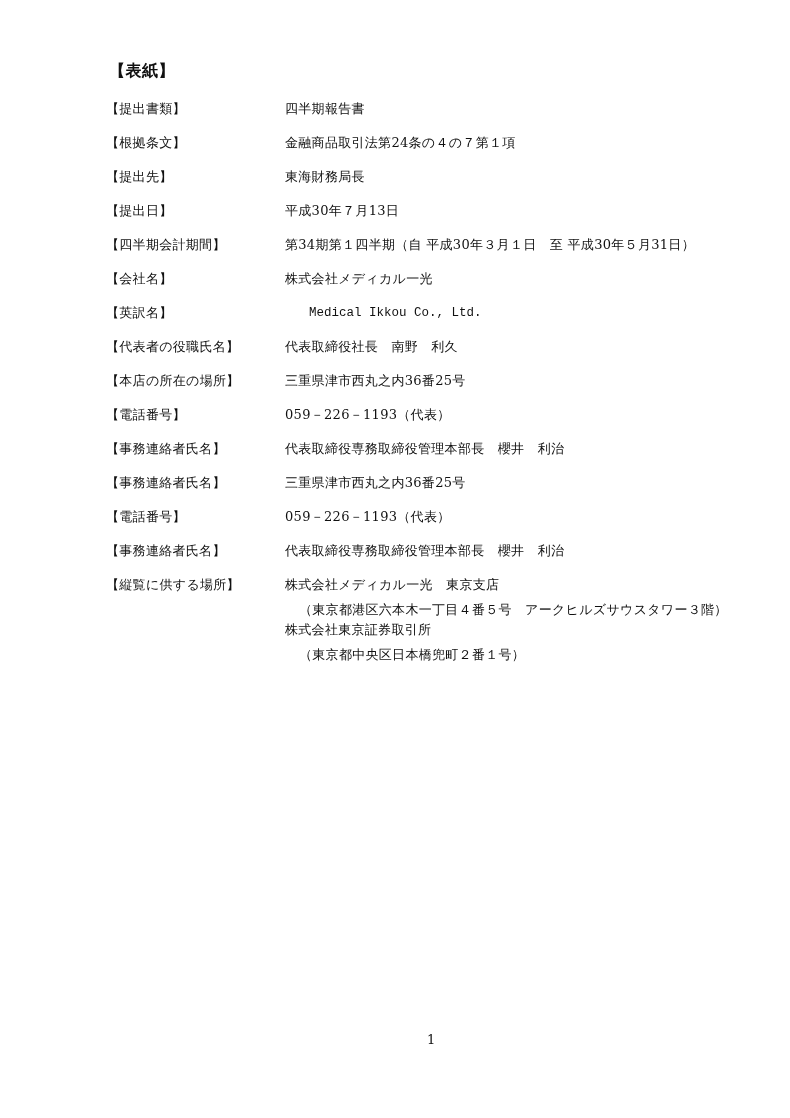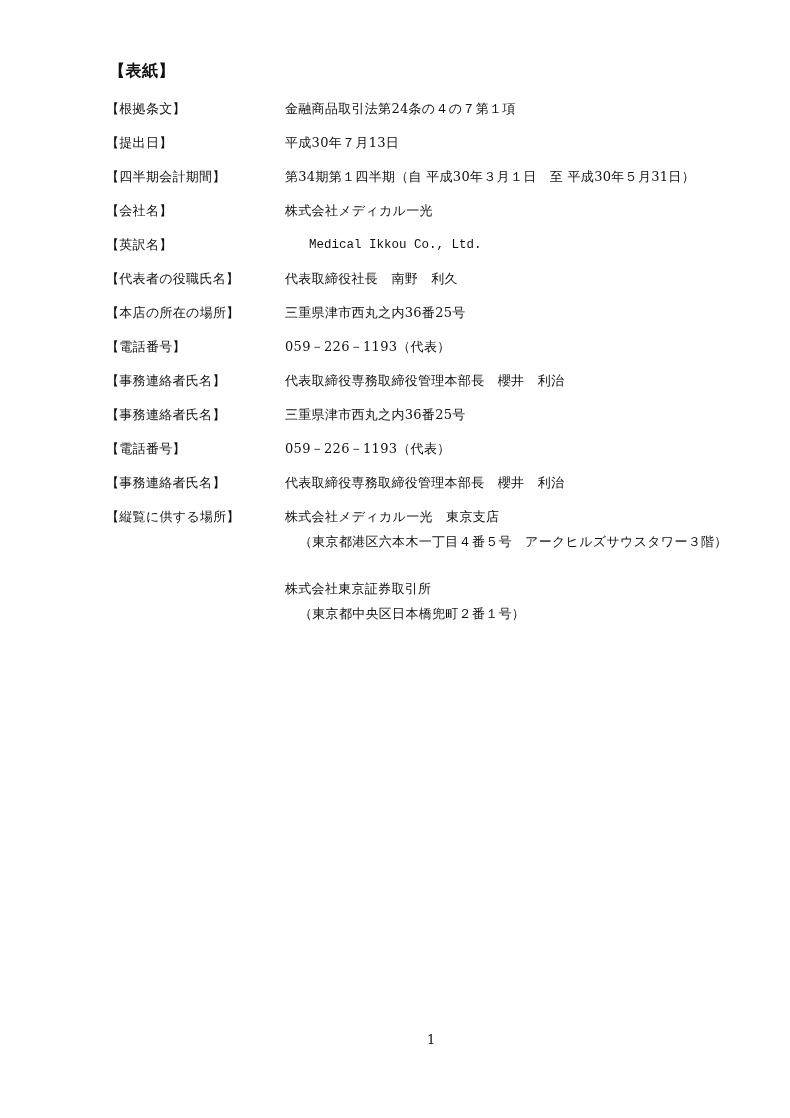--- a/index.html
+++ b/index.html
@@ -60,44 +60,52 @@
     font-family: "Liberation Mono", "DejaVu Sans Mono", monospace;
     font-size: 12.5px;
     letter-spacing: 0;
     padding-left: 24px;
   }
   .inspection-block-address {
     margin-top: 9px;
     padding-left: 14px;
   }
   .inspection-block + .inspection-block {
-    margin-top: 31px;
+    margin-top: 4px;
   }
   .page-number {
     position: absolute;
     left: 427px;
     top: 1032px;
     font-size: 13px;
   }
 </style>
 </head>
 <body>
 
 <div class="page">
 
   <div class="doc-title">【表紙】</div>
 
   <div class="fields">
 
+    <div class="field-row">
+      <div class="field-label">【提出書類】</div>
+      <div class="field-value">四半期報告書</div>
+    </div>
 
     <div class="field-row">
       <div class="field-label">【根拠条文】</div>
       <div class="field-value">金融商品取引法第24条の４の７第１項</div>
     </div>
 
+    <div class="field-row">
+      <div class="field-label">【提出先】</div>
+      <div class="field-value">東海財務局長</div>
+    </div>
 
     <div class="field-row">
       <div class="field-label">【提出日】</div>
       <div class="field-value">平成30年７月13日</div>
     </div>
 
     <div class="field-row">
       <div class="field-label">【四半期会計期間】</div>
       <div class="field-value">第34期第１四半期（自 平成30年３月１日　至 平成30年５月31日）</div>
     </div>

